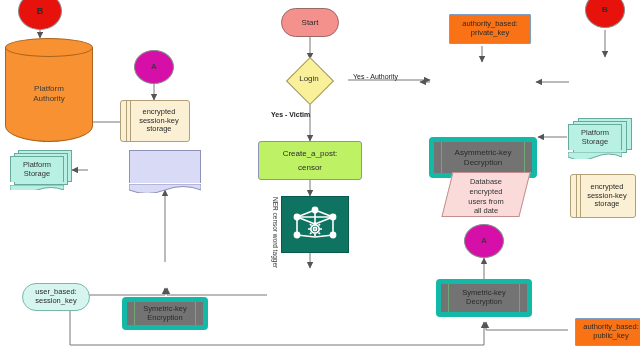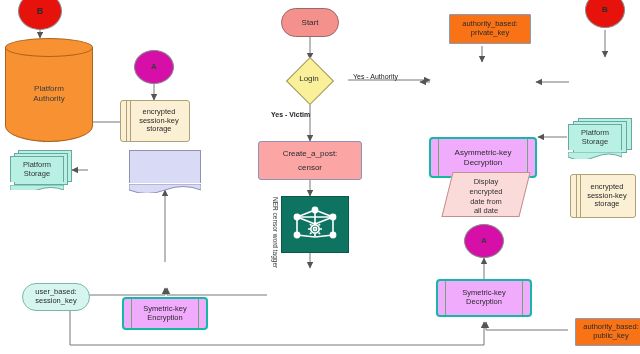--- a/index.html
+++ b/index.html
@@ -16,23 +16,23 @@
   
   .circ{border-radius:50%;border:1px solid #8a8a8a;font-weight:600;}
   .circ-red{background:#e8120c;color:#2b2b2b;}
   .circ-mag{background:#d60fa8;color:#3a3a3a;}
 
   .term{border-radius:18px;background:#f4918d;border:1px solid #9a6a68;}
 
   .diamond{background:#fbf09a;border:1px solid #9c9460;
            transform:rotate(45deg);}
 
-  .proc{background:#fca5a5;border:1px solid #8f90b8;border-radius:3px;}
-
-  .predef{background:#f0abfc;border:2px solid #14b8a6;border-radius:4px;
+  .proc{background:#bef264;border:1px solid #8f90b8;border-radius:3px;}
+
+  .predef{background:#737373;border:5px solid #14b8a6;border-radius:4px;
           position:relative;}
   .predef::before,.predef::after{content:"";position:absolute;top:0;bottom:0;
           width:0;border-left:1px solid #6fa874;}
   .predef::before{left:7px;} .predef::after{right:7px;}
 
   .store{background:#fbf0d4;border:1px solid #b0a078;border-radius:3px;
          position:relative;}
   .store::before,.store::after{content:"";position:absolute;top:0;bottom:0;
          width:0;border-left:1px solid #b0a078;}
   .store::before{left:5px;} .store::after{left:9px;}
@@ -303,23 +303,23 @@
       <div>Platform</div>
       <div>Storage</div>
     </div>
   </div>
 
   <div style="position:absolute;left:447px;top:172px;width:78px;height:45px;">
     <div class="para" style="position:absolute;left:0;top:0;width:78px;height:45px;
                 box-sizing:border-box;"></div>
     <div style="position:absolute;left:0;top:5px;width:78px;text-align:center;
                 font-size:7.5px;color:#333;line-height:1.3;">
-      <div>Display</div>
+      <div>Database</div>
       <div>encrypted</div>
-      <div>date from</div>
+      <div>users from</div>
       <div>all date</div>
     </div>
   </div>
 
   <div class="node circ circ-mag" style="left:464px;top:224px;width:40px;height:34px;font-size:8px;">
     <span>A</span>
   </div>
 
   <div class="node keybox" style="left:567px;top:318px;width:72px;height:28px;font-size:7.5px;">
     <div>

